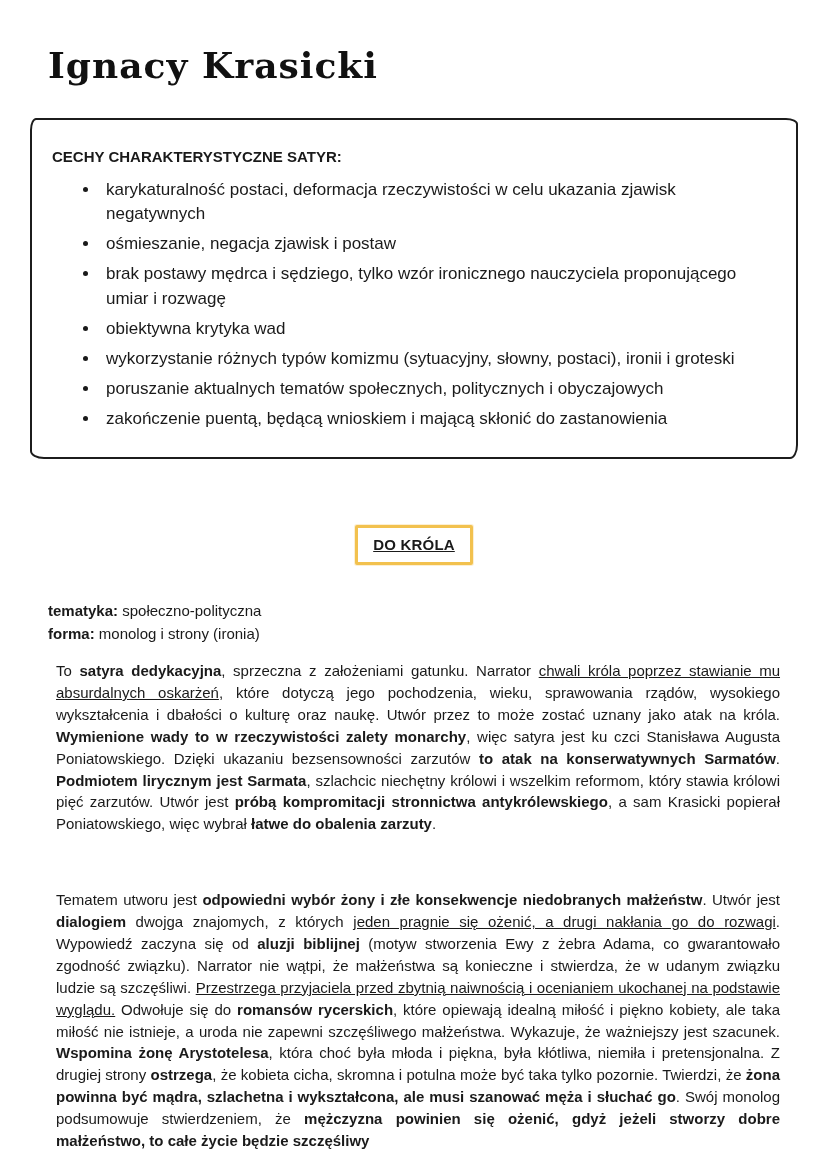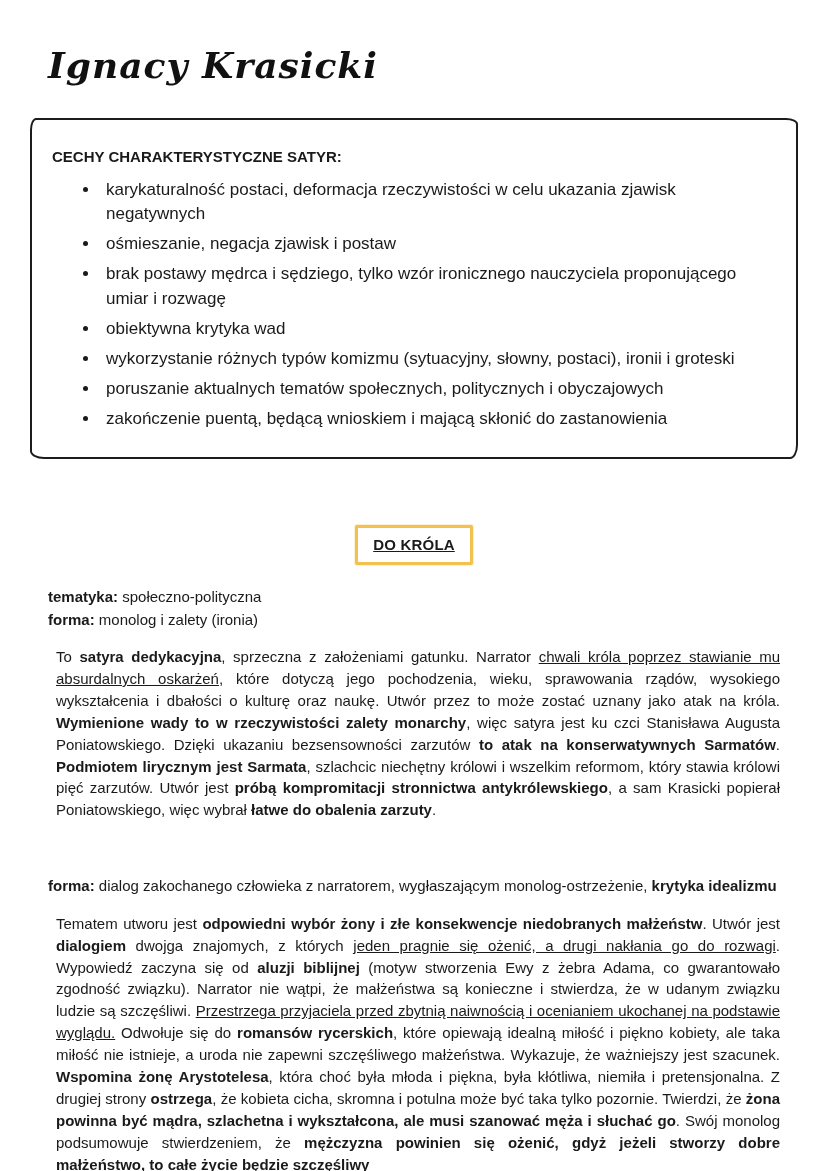--- a/index.html
+++ b/index.html
@@ -13,21 +13,20 @@
   }
   .page {
     position: relative;
     width: 828px;
     min-height: 1171px;
     background: #ffffff;
     overflow: hidden;
   }
   .script-title {
     font-family: "DejaVu Serif", "Liberation Serif", serif;
-    font-style: italic;
     font-weight: 700;
     font-size: 36px;
     letter-spacing: 1px;
     margin: 44px 0 0 48px;
     color: #111;
   }
   .features-box {
     margin: 32px 30px 0 30px;
     border: 2.5px solid var(--box-border, #1c1c1c);
     border-radius: 6px 12px 8px 14px / 12px 6px 14px 8px;
@@ -59,21 +58,21 @@
     padding: 8px 15px 8px 15px;
     background: #fff;
     box-shadow: 0 0 0 1px rgba(242, 193, 78, 0.25);
   }
   .section-title-text {
     font-weight: 700;
     font-size: 15px;
     text-decoration: underline;
     letter-spacing: 0.2px;
   }
-  .meta-block { margin: 21px 48px 0 48px; }
+  .meta-block { margin: 35px 48px 0 48px; }
   .meta {
     font-size: 15px;
     line-height: 1.5;
   }
   .body-para {
     margin: 15px 48px 0 56px;
     font-size: 15px;
     line-height: 1.46;
     text-align: justify;
   }
@@ -99,25 +98,24 @@
   </div>
 
   <section class="section-do-krola">
     <div class="section-title-wrap">
       <div class="section-title-box">
         <span class="section-title-text">DO KRÓLA</span>
       </div>
     </div>
     <div class="meta-block">
       <p class="meta"><span style="font-weight: 700;">tematyka:</span><span> społeczno-polityczna</span></p>
-      <p class="meta"><span style="font-weight: 700;">forma:</span><span> monolog i zalety (ironia)</span></p>
+      <p class="meta"><span style="font-weight: 700;">forma:</span><span> monolog i strony (ironia)</span></p>
     </div>
     <p class="body-para"><span>To </span><span style="font-weight: 700;">satyra dedykacyjna</span><span>, sprzeczna z założeniami gatunku. Narrator </span><span style="text-decoration: underline;">chwali króla poprzez stawianie mu absurdalnych oskarżeń</span><span>, które dotyczą jego pochodzenia, wieku, sprawowania rządów, wysokiego wykształcenia i dbałości o kulturę oraz naukę. Utwór przez to może zostać uznany jako atak na króla. </span><span style="font-weight: 700;">Wymienione wady to w rzeczywistości zalety monarchy</span><span>, więc satyra jest ku czci Stanisława Augusta Poniatowskiego. Dzięki ukazaniu bezsensowności zarzutów </span><span style="font-weight: 700;">to atak na konserwatywnych Sarmatów</span><span>. </span><span style="font-weight: 700;">Podmiotem lirycznym jest Sarmata</span><span>, szlachcic niechętny królowi i wszelkim reformom, który stawia królowi pięć zarzutów. Utwór jest </span><span style="font-weight: 700;">próbą kompromitacji stronnictwa antykrólewskiego</span><span>, a sam Krasicki popierał Poniatowskiego, więc wybrał </span><span style="font-weight: 700;">łatwe do obalenia zarzuty</span><span>.</span></p>
   </section>
 
   <section class="section-malzenstwo">
     <div class="meta-block">
-      <p class="meta"><span style="font-weight: 700;">forma:</span><span> dialog zakochanego człowieka z narratorem, wygłaszającym monolog-ostrzeżenie, </span><span style="font-weight: 700;">krytyka idealizmu</span></p>
     </div>
     <p class="body-para"><span>Tematem utworu jest </span><span style="font-weight: 700;">odpowiedni wybór żony i złe konsekwencje niedobranych małżeństw</span><span>. Utwór jest </span><span style="font-weight: 700;">dialogiem</span><span> dwojga znajomych, z których </span><span style="text-decoration: underline;">jeden pragnie się ożenić, a drugi nakłania go do rozwagi</span><span>. Wypowiedź zaczyna się od </span><span style="font-weight: 700;">aluzji biblijnej</span><span> (motyw stworzenia Ewy z żebra Adama, co gwarantowało zgodność związku). Narrator nie wątpi, że małżeństwa są konieczne i stwierdza, że w udanym związku ludzie są szczęśliwi. </span><span style="text-decoration: underline;">Przestrzega przyjaciela przed zbytnią naiwnością i ocenianiem ukochanej na podstawie wyglądu.</span><span> Odwołuje się do </span><span style="font-weight: 700;">romansów rycerskich</span><span>, które opiewają idealną miłość i piękno kobiety, ale taka miłość nie istnieje, a uroda nie zapewni szczęśliwego małżeństwa. Wykazuje, że ważniejszy jest szacunek. </span><span style="font-weight: 700;">Wspomina żonę Arystotelesa</span><span>, która choć była młoda i piękna, była kłótliwa, niemiła i pretensjonalna. Z drugiej strony </span><span style="font-weight: 700;">ostrzega</span><span>, że kobieta cicha, skromna i potulna może być taka tylko pozornie. Twierdzi, że </span><span style="font-weight: 700;">żona powinna być mądra, szlachetna i wykształcona, ale musi szanować męża i słuchać go</span><span>. Swój monolog podsumowuje stwierdzeniem, że </span><span style="font-weight: 700;">mężczyzna powinien się ożenić, gdyż jeżeli stworzy dobre małżeństwo, to całe życie będzie szczęśliwy</span></p>
   </section>
 
 </div>
 
 </body></html>

